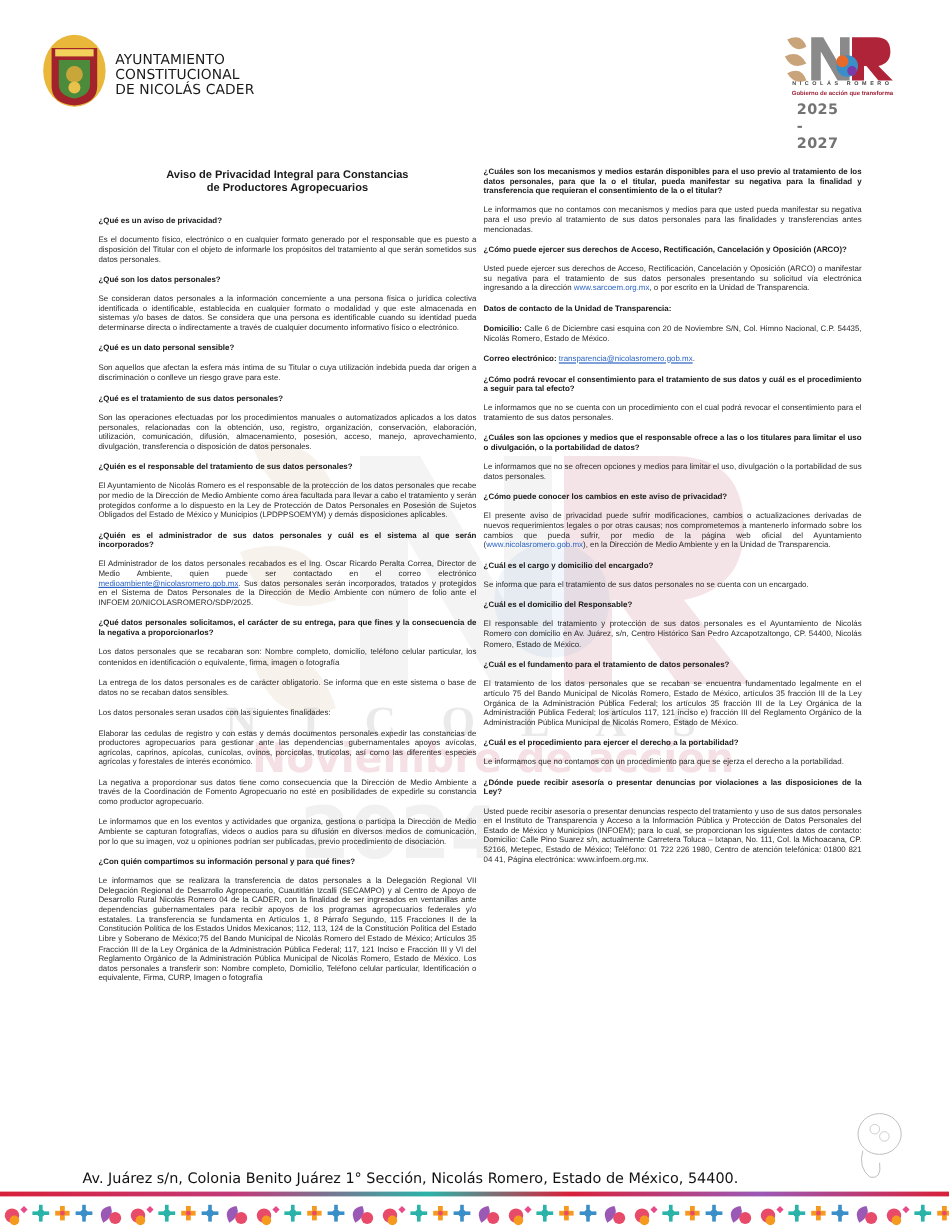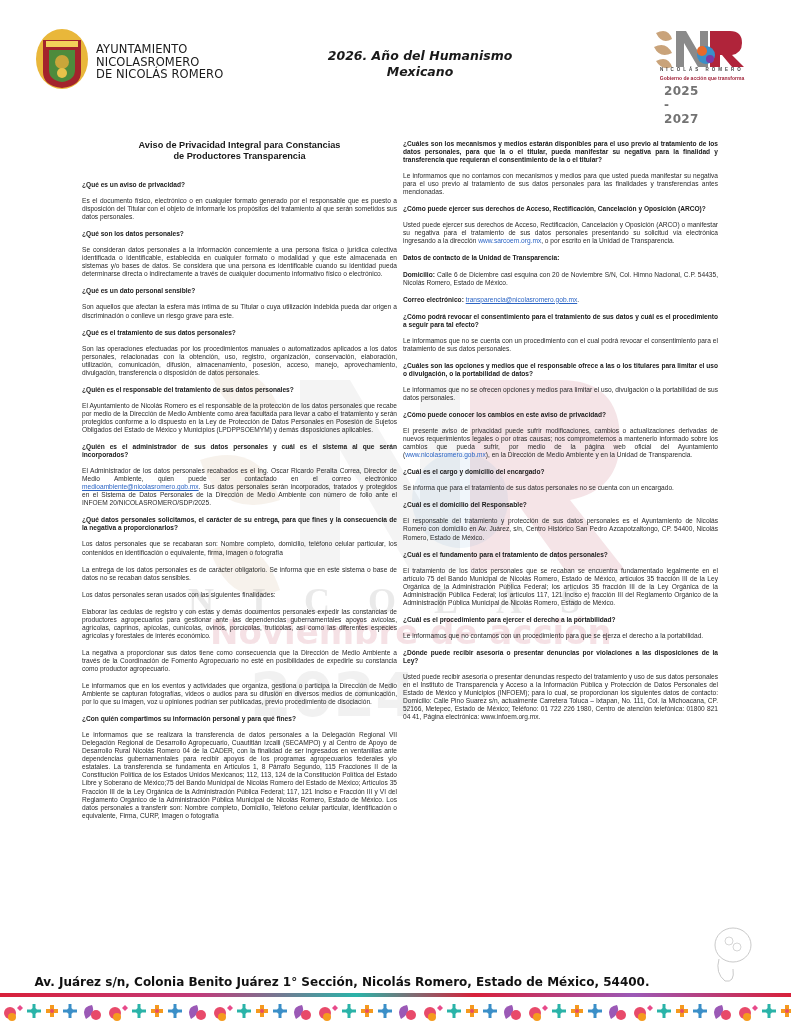--- a/index.html
+++ b/index.html
@@ -21,44 +21,43 @@
   .col { position:absolute; top:140px; width:315px; font-size:6.6px; line-height:8.05px; color:#2a2a2a; }
   .col.left { left:82px; }
   .col.right { left:403px; }
   .doc-title { text-align:center; font-weight:bold; font-size:9.2px; line-height:11px; color:#1a1a1a; margin:0 0 19px 0; }
   .q { font-weight:bold; color:#1a1a1a; margin:0 0 8px 0; text-align:justify; }
   .p { margin:0 0 9px 0; text-align:justify; }
   .link { color:#2b64c4; text-decoration:underline; }
   .url { color:#2b64c4; }
   .bold { font-weight:bold; color:#1a1a1a; }
 
-  .footer-addr { position:absolute; left:0; top:975px; width:684px; text-align:center; font-family:"DejaVu Sans", sans-serif; font-size:12px; color:#111;font-weight:bold; }
+  .footer-addr { position:absolute; left:0; top:975px; width:684px; text-align:center; font-family:"DejaVu Sans", sans-serif; font-size:12px; color:#111; }
   .stripe { position:absolute; left:0; top:993px; width:791px; height:4px; background:linear-gradient(90deg,#d8203a 0%,#c23a7a 25%,#2ab3a8 45%,#d8203a 60%,#9b59b6 80%,#d8203a 100%); }
   .flowers { position:absolute; left:0; top:999px; width:791px; height:25px; }
   .dancer { position:absolute; left:705px; top:925px; width:50px; height:60px; }
 </style>
 </head>
 <body>
 
 <div class="header">
   <svg class="crest" viewBox="0 0 54 62">
     <ellipse cx="27" cy="31" rx="26" ry="30" fill="#e9b73a"></ellipse>
     <path d="M8 12 H46 V44 Q46 58 27 60 Q8 58 8 44 Z" fill="#a3232c"></path>
     <rect x="11" y="13" width="32" height="6" fill="#f2d25a"></rect>
     <path d="M14 22 H40 V42 Q40 52 27 54 Q14 52 14 42 Z" fill="#4d8b3c"></path>
     <circle cx="27" cy="34" r="7" fill="#c9a63a"></circle>
     <circle cx="27" cy="45" r="5" fill="#e8c24a"></circle>
   </svg>
   <div class="org">
     <div>AYUNTAMIENTO</div>
-    <div>NICOLASROMERO</div>
-    <div>DE NICOLÁS ROMERO</div>
+    <div>CONSTITUCIONAL</div>
+    <div>DE NICOLÁS CADER</div>
   </div>
   <div class="motto">
-    <div>2026. Año del Humanismo Mexicano</div>
   </div>
   <svg class="nrlogo" viewBox="0 0 105 75">
     <path d="M6 8 Q18 2 22 14 Q12 20 6 8Z" fill="#c9a37a"></path>
     <path d="M4 22 Q16 16 22 28 Q10 34 4 22Z" fill="#c9a37a"></path>
     <path d="M6 36 Q18 30 22 42 Q12 46 6 36Z" fill="#c9a37a"></path>
     <path d="M26 6 H36 L50 30 V6 H58 V42 H48 L34 18 V42 H26 Z" fill="#8a8a8a"></path>
     <path d="M60 6 H80 Q92 6 92 18 Q92 28 82 30 L94 42 H82 L72 30 H70 V42 H60 Z" fill="#b0243a"></path>
     <circle cx="56" cy="30" r="9" fill="#3a8fc8"></circle>
     <circle cx="52" cy="26" r="5" fill="#e86a2a"></circle>
     <circle cx="60" cy="34" r="4" fill="#7a3aa8"></circle>
@@ -76,21 +75,21 @@
   <path d="M300 30 H390 Q450 30 450 90 Q450 140 400 150 L455 220 H395 L345 150 H340 V220 H300 Z" fill="rgba(176,36,58,0.12)"></path>
   <circle cx="290" cy="150" r="48" fill="rgba(58,143,200,0.08)"></circle>
 </svg>
 <div class="wm-text1">NICOLÁS</div>
 <div class="wm-text2">Noviembre de acción</div>
 <div class="wm-text3">2024</div>
 
 <div class="col left">
   <div class="doc-title">
     <div>Aviso de Privacidad Integral para Constancias</div>
-    <div>de Productores Transparencia</div>
+    <div>de Productores Agropecuarios</div>
   </div>
   <div class="q">¿Qué es un aviso de privacidad?</div>
   <div class="p">Es el documento físico, electrónico o en cualquier formato generado por el responsable que es puesto a disposición del Titular con el objeto de informarle los propósitos del tratamiento al que serán sometidos sus datos personales.</div>
   <div class="q">¿Qué son los datos personales?</div>
   <div class="p">Se consideran datos personales a la información concerniente a una persona física o jurídica colectiva identificada o identificable, establecida en cualquier formato o modalidad y que este almacenada en sistemas y/o bases de datos. Se considera que una persona es identificable cuando su identidad pueda determinarse directa o indirectamente a través de cualquier documento informativo físico o electrónico.</div>
   <div class="q">¿Qué es un dato personal sensible?</div>
   <div class="p">Son aquellos que afectan la esfera más íntima de su Titular o cuya utilización indebida pueda dar origen a discriminación o conlleve un riesgo grave para este.</div>
   <div class="q">¿Qué es el tratamiento de sus datos personales?</div>
   <div class="p">Son las operaciones efectuadas por los procedimientos manuales o automatizados aplicados a los datos personales, relacionadas con la obtención, uso, registro, organización, conservación, elaboración, utilización, comunicación, difusión, almacenamiento, posesión, acceso, manejo, aprovechamiento, divulgación, transferencia o disposición de datos personales.</div>
   <div class="q">¿Quién es el responsable del tratamiento de sus datos personales?</div>

